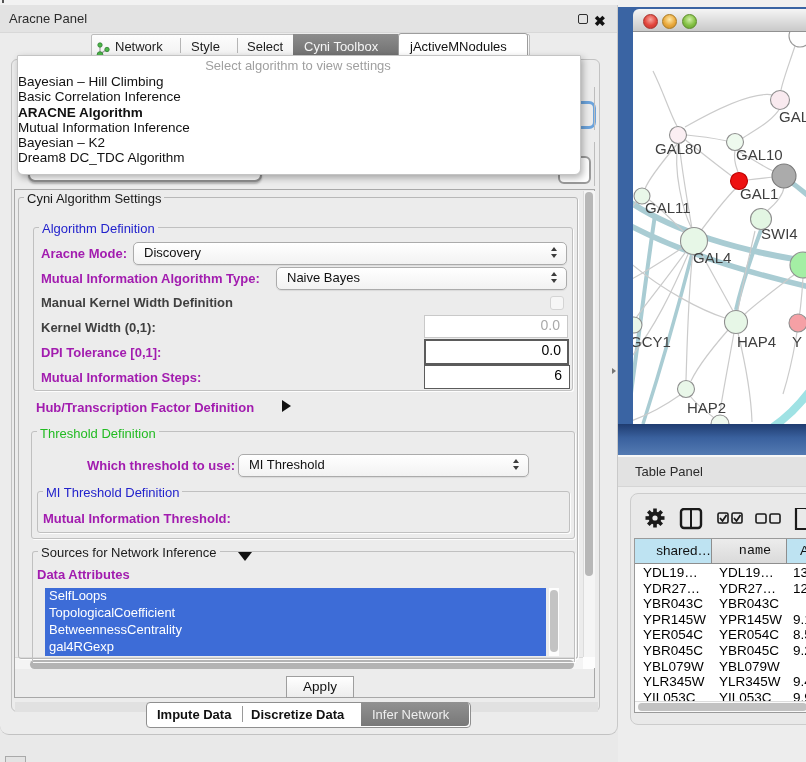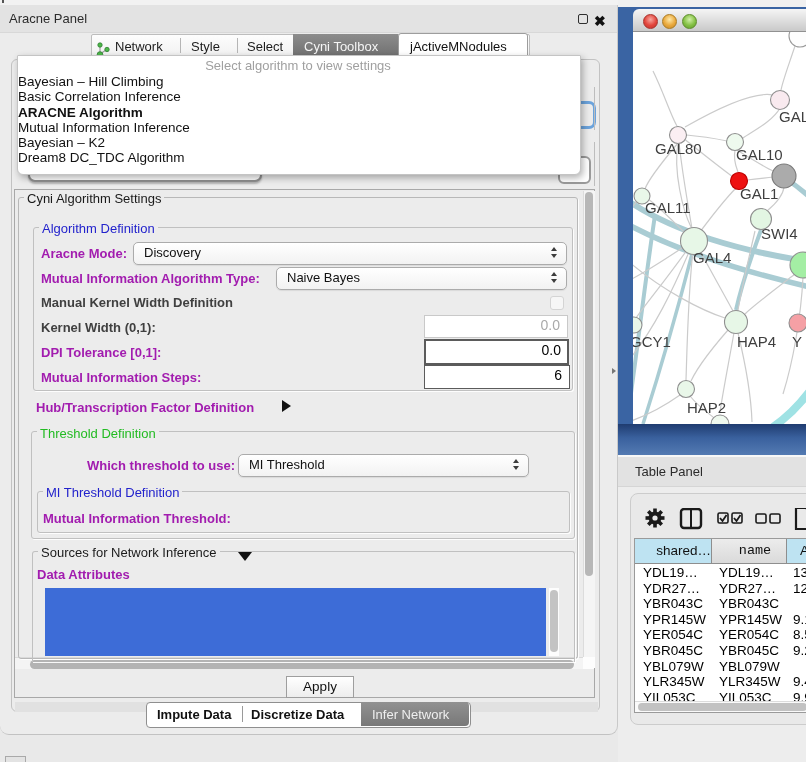--- a/index.html
+++ b/index.html
@@ -108,20 +108,21 @@
 
   <div class="grp" style="left:37px;top:486px;width:531px;height:40px;"></div>
   <div class="grpt" style="left:43px;top:480px;color:#2222cc;">MI Threshold Definition</div>
   <div class="lbl" style="left:43px;top:506px;">Mutual Information Threshold:</div>
 
   <div class="grp" style="left:32px;top:546px;width:541px;height:110px;border-bottom:none;border-radius:3px 3px 0 0;"></div>
   <div class="grpt" style="left:38px;top:540px;color:#1a1a1a;">Sources for Network Inference</div>
   <div class="abs" style="left:238px;top:547px;width:0;height:0;border-left:7px solid transparent;border-right:7px solid transparent;border-top:9px solid #111;"></div>
   <div class="lbl" style="left:37px;top:562px;">Data Attributes</div>
   <div class="abs" style="left:45px;top:583px;width:501px;height:68px;background:#3d6cd7;"></div>
+  <div class="abs" style="left:49px;top:583px;font-size:13px;color:#fff;line-height:16.9px;">SelfLoops<br>TopologicalCoefficient<br>BetweennessCentrality<br>gal4RGexp</div>
   <div class="abs" style="left:549px;top:583px;width:10px;height:68px;background:#fdfdfd;"></div>
   <div class="abs" style="left:550px;top:585px;width:8px;height:62px;background:#c3c3c3;border-radius:4px;"></div>
 
   <div class="abs" style="left:14px;top:663px;width:579px;height:29px;border-left:1px solid #a8a8a8;border-right:1px solid #a8a8a8;border-bottom:1px solid #a8a8a8;"></div>
   <div class="abs" style="left:15px;top:697px;width:583px;height:10px;background:#e1e1e1;"></div>
 
   <div class="abs" style="left:286px;top:671px;width:66px;height:20px;background:linear-gradient(#ffffff,#ededed);
        border:1px solid #9e9e9e;border-radius:0;text-align:center;font-size:13.5px;color:#111;line-height:20px;">Apply</div>
 
   <div class="abs" style="left:146px;top:697px;width:323px;height:24px;background:#fff;border:1px solid #8f8f8f;border-radius:4px;"></div>

